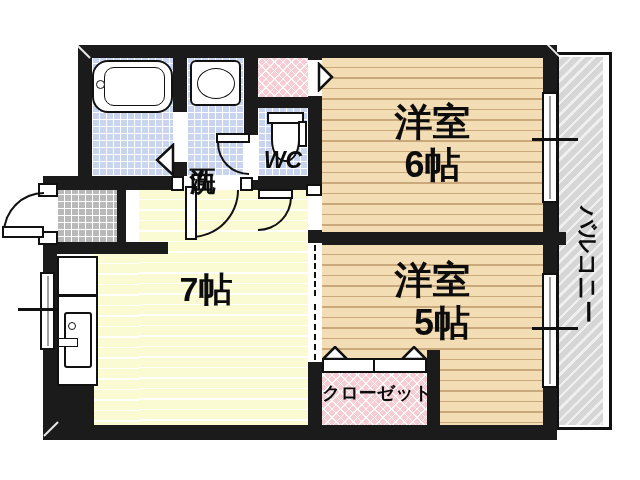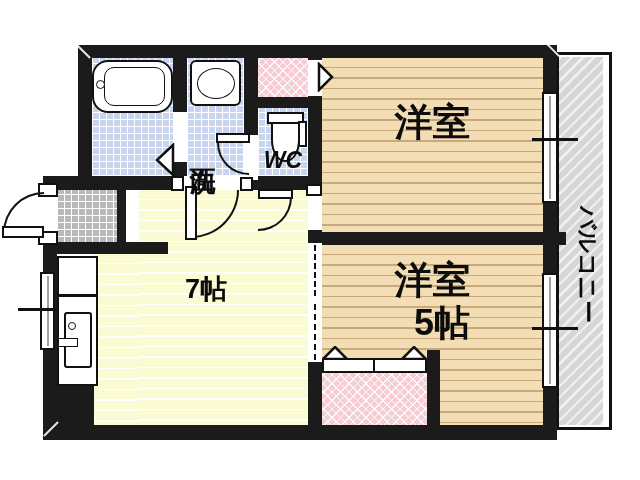--- a/index.html
+++ b/index.html
@@ -161,27 +161,29 @@
     </svg>
 
   <div class="chamfer" style="left:73px;top:50px;width:20px;transform:rotate(45deg);"></div>
   <div class="chamfer" style="left:41px;top:428px;width:20px;transform:rotate(-45deg);"></div>
   <div class="chamfer" style="left:544px;top:49px;width:18px;transform:rotate(45deg);"></div>
 
   <div class="label vtext-up" style="left:182px;top:110px;width:34px;height:76px;font-size:26px;">洗面</div>
   <div class="label" style="left:258px;top:148px;width:50px;font-size:23px;font-style:italic;">WC</div>
 
   <div class="label" style="left:131px;top:270px;width:150px;">
-    <div style="font-size:27px;line-height:38px;">7帖</div>
+    <div style="font-size:34px;line-height:38px;">7帖</div>
   </div>
 
   <div class="label" style="left:322px;top:100px;width:221px;">
     <div style="font-size:38px;line-height:44px;">洋室</div>
+    <div style="font-size:36px;line-height:42px;">6帖</div>
   </div>
 
   <div class="label" style="left:322px;top:258px;width:221px;">
     <div style="font-size:38px;line-height:44px;">洋室</div>
     <div style="font-size:36px;line-height:42px;padding-left:19px;">5帖</div>
   </div>
 
+  <div class="label" style="left:322px;top:384px;width:105px;font-size:18px;">クローゼット</div>
   <div class="label vtext-side" style="left:566px;top:172px;width:34px;height:185px;font-size:23px;">バルコニー</div>
 
 </div>
 
 </body></html>

